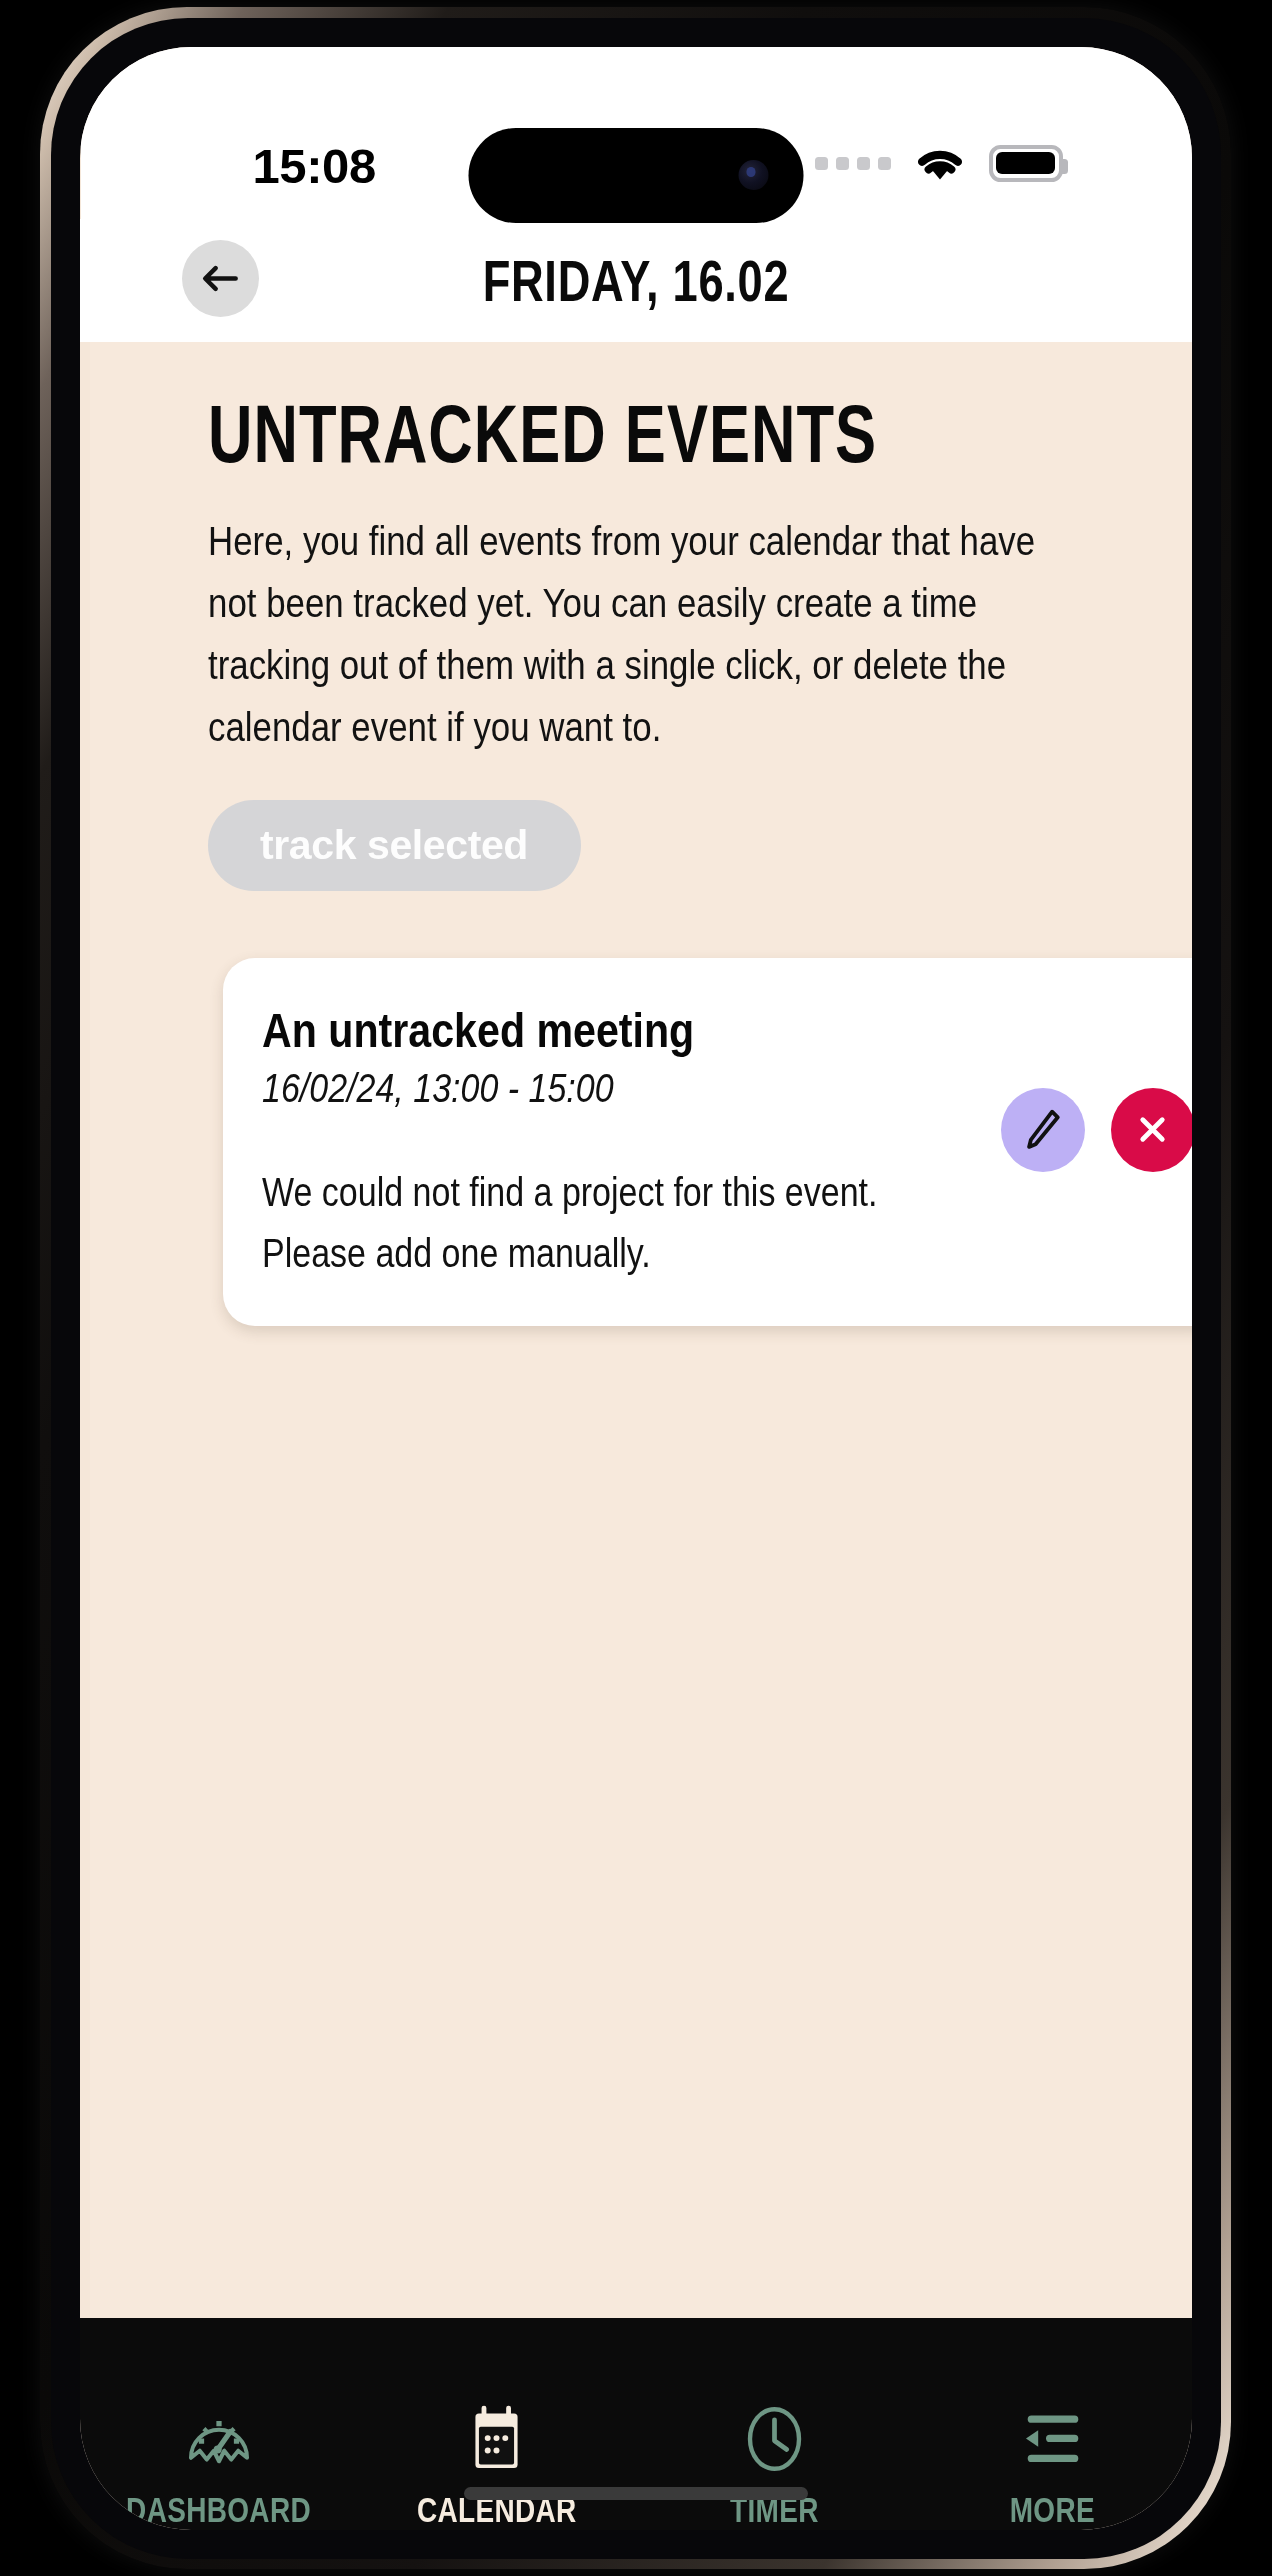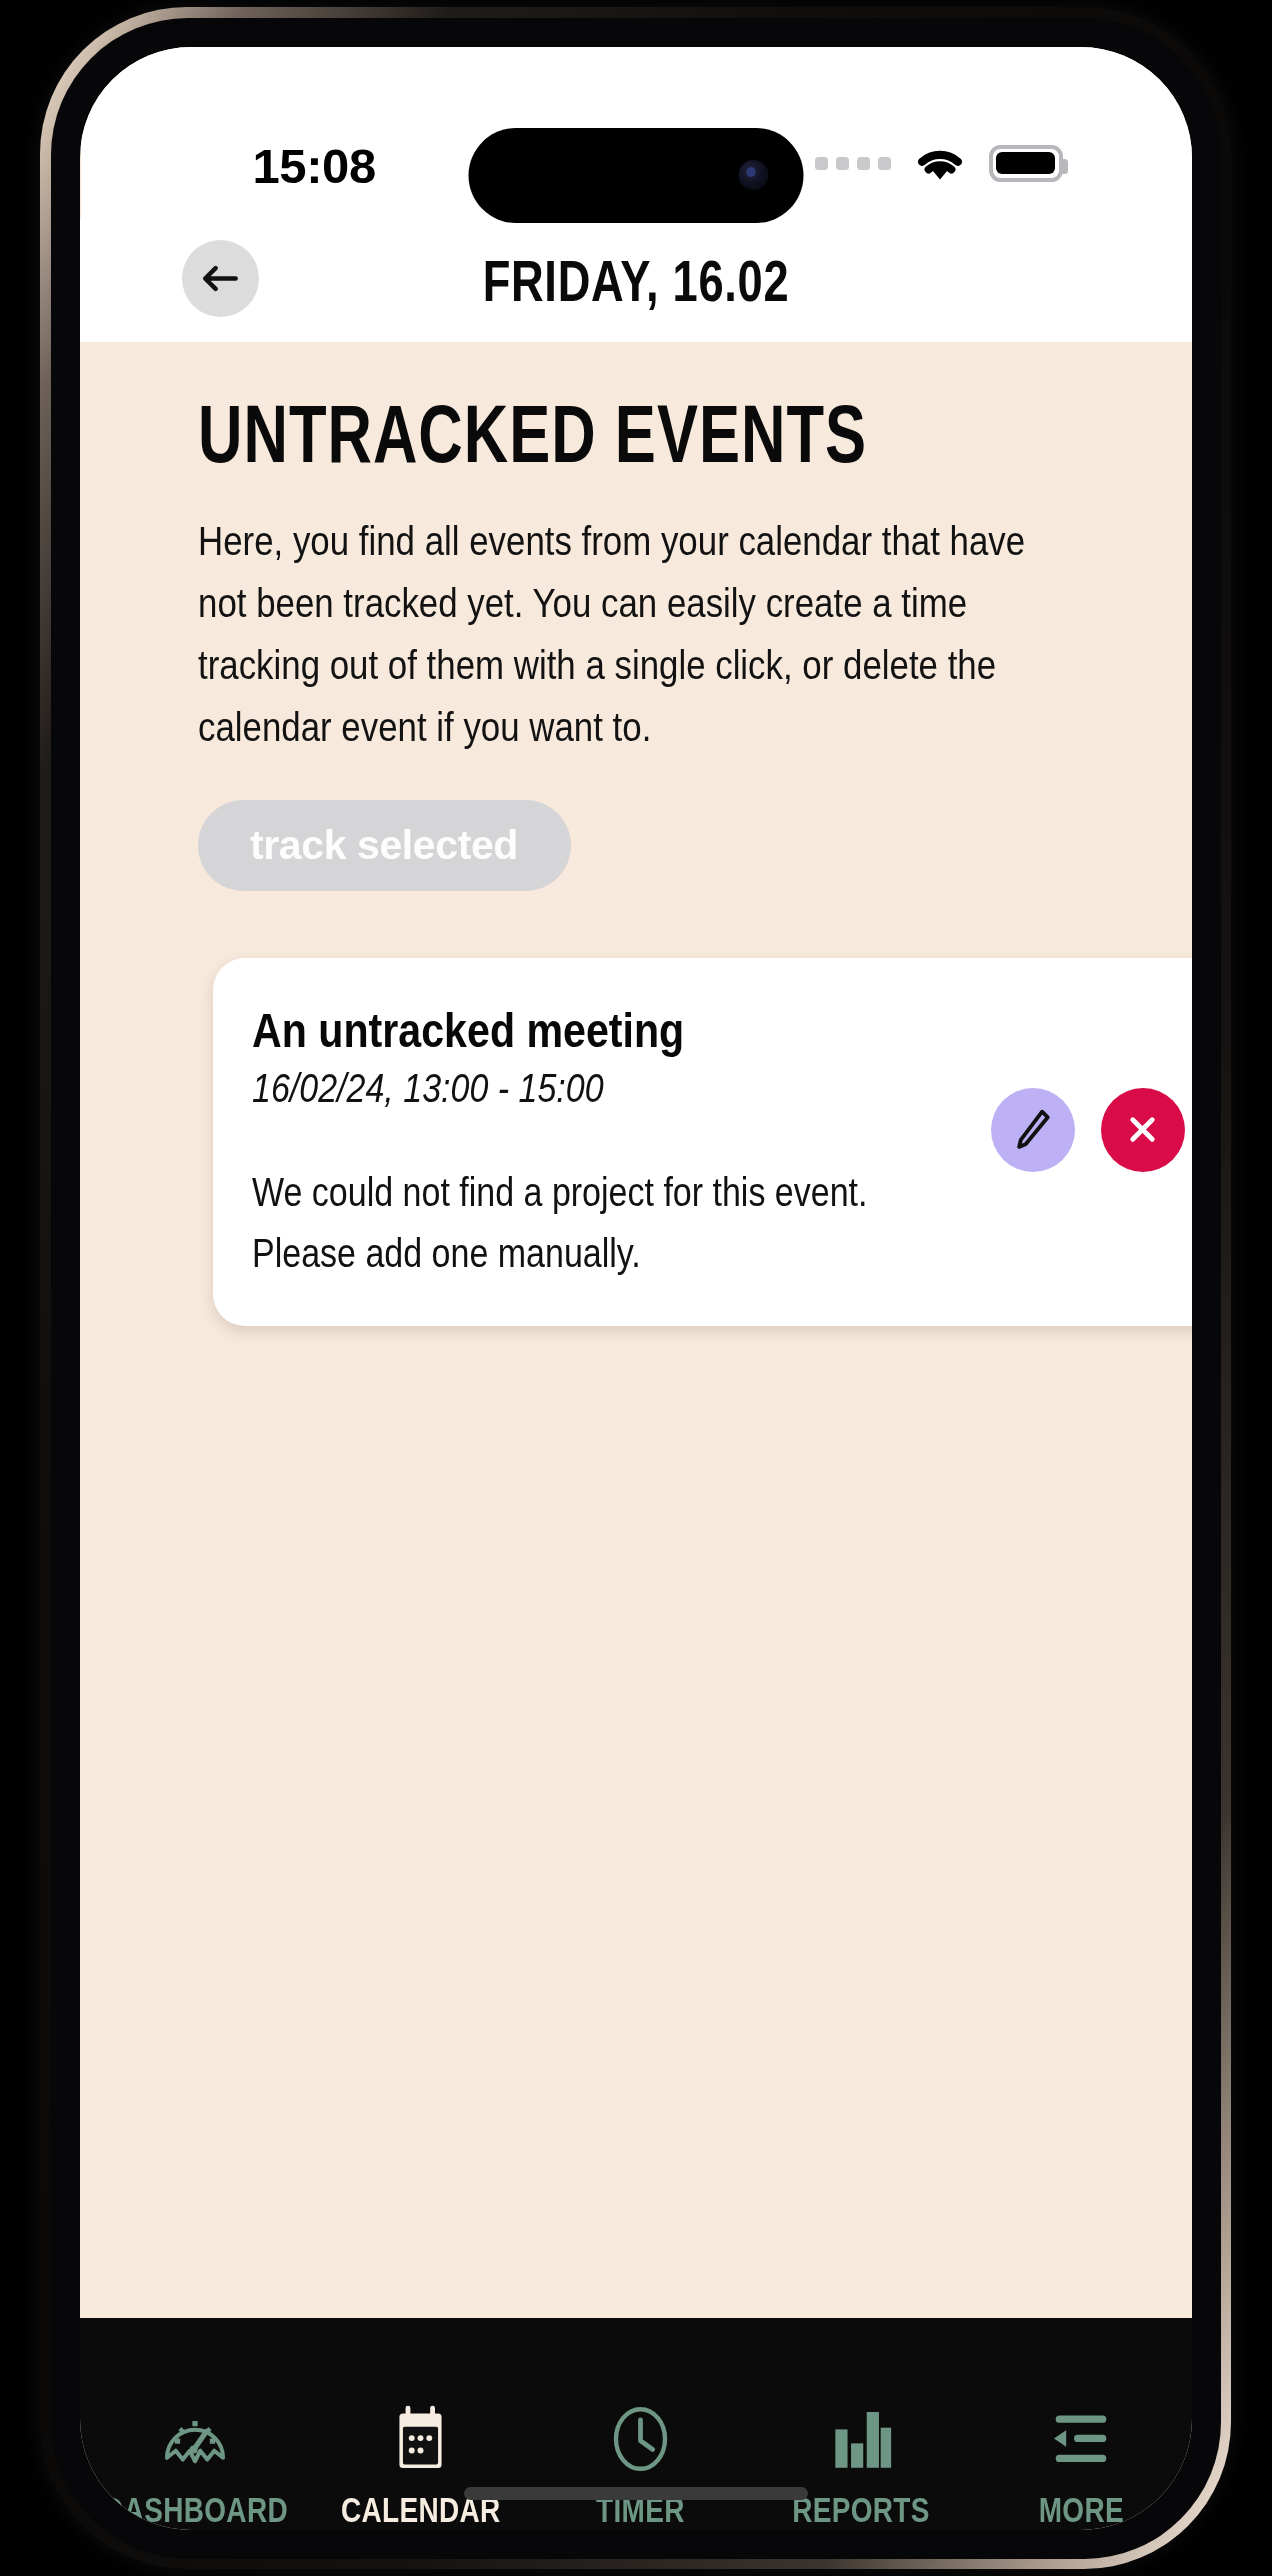--- a/index.html
+++ b/index.html
@@ -191,21 +191,21 @@
     font-weight: 700;
     color: #0a0a0a;
     font-family: "Liberation Sans Narrow", "Liberation Sans", sans-serif;
     transform: scaleX(0.78);
     letter-spacing: 0.9px;
   }
 
   
   #content-area {
     position: absolute;
-    left: 0;
+    left: 10px;
     top: 295px;
     width: 100%;
     bottom: 212px;
     background: #f7e9dc;
     overflow: hidden;
   }
 
   #page-title {
     position: absolute;
     left: 118px;
@@ -489,31 +489,20 @@
         <div class="nav-item">
           <span class="nav-icon">
             <svg width="67" height="70" viewBox="0 0 76 80">
               <ellipse cx="38" cy="40" rx="28" ry="34" stroke="#6e9684" stroke-width="5" fill="none"></ellipse>
               <path d="M38 18 L38 42 L52 52" stroke="#6e9684" stroke-width="5.4" fill="none" stroke-linecap="round" stroke-linejoin="round"></path>
             </svg>
           </span>
           <span class="nav-label">TIMER</span>
         </div>
 
-        <div class="nav-item">
-          <span class="nav-icon">
-            <svg width="63" height="68" viewBox="0 0 72 78">
-              <rect x="6" y="28" width="14" height="44" fill="#6e9684"></rect>
-              <rect x="24" y="44" width="14" height="28" fill="#6e9684"></rect>
-              <rect x="42" y="8" width="14" height="64" fill="#6e9684"></rect>
-              <rect x="58" y="26" width="12" height="46" fill="#6e9684"></rect>
-            </svg>
-          </span>
-          <span class="nav-label">REPORTS</span>
-        </div>
 
         <div class="nav-item">
           <span class="nav-icon">
             <svg width="68" height="58" viewBox="0 0 78 66">
               <rect x="10" y="6" width="58" height="8.5" rx="4.2" fill="#6e9684"></rect>
               <rect x="31" y="28" width="37" height="8.5" rx="4.2" fill="#6e9684"></rect>
               <rect x="10" y="51" width="58" height="8.5" rx="4.2" fill="#6e9684"></rect>
               <path d="M22 23 L22 42 L8 32.5 Z" fill="#6e9684"></path>
             </svg>
           </span>

